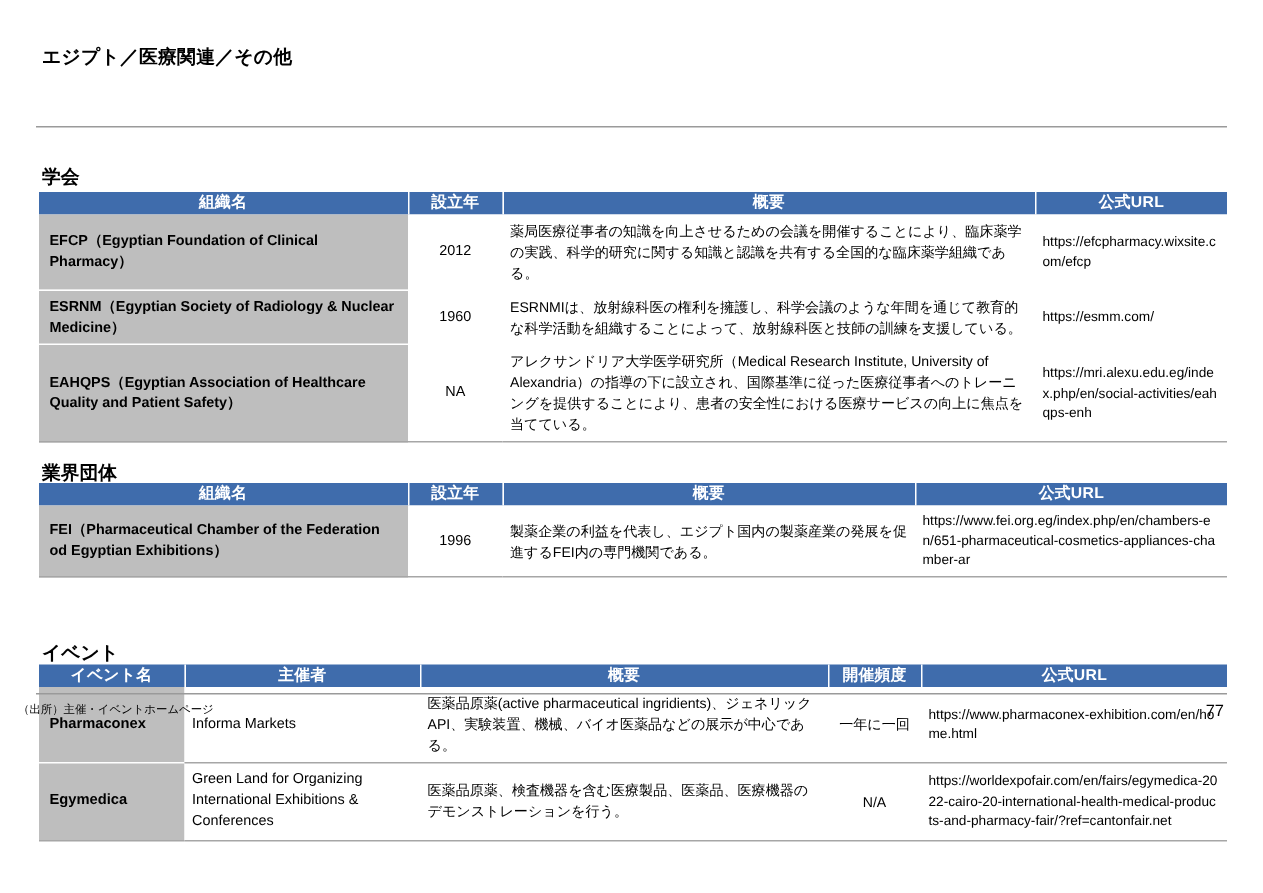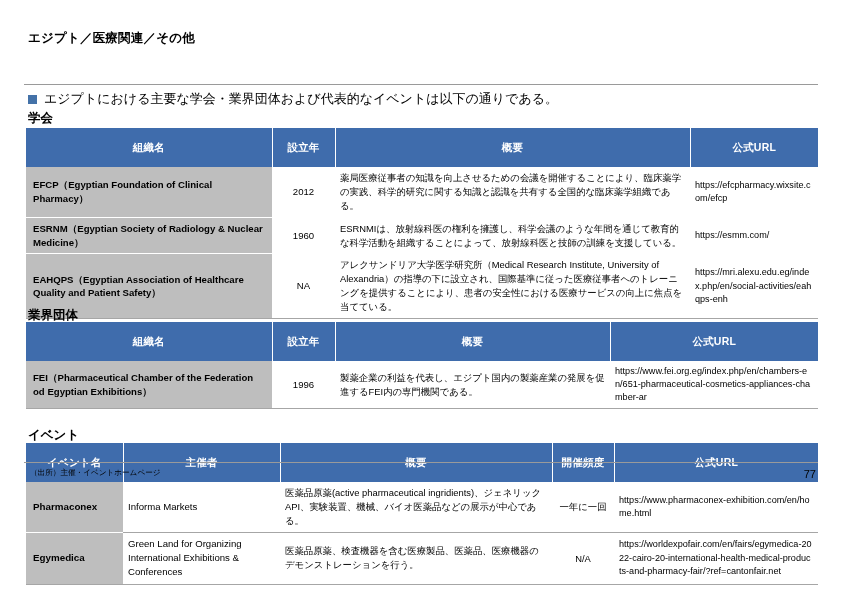--- a/index.html
+++ b/index.html
@@ -93,21 +93,21 @@
   #tbl-gakkai { top: 128px; }
   #tbl-gyokai { top: 322px; }
   #tbl-event  { top: 443px; }
 
   .tbl th {
     background: #3f6cac;
     color: #ffffff;
     font-size: 10.5px;
     font-weight: bold;
     text-align: center;
-    padding: 12px 2px;
+    padding: 0 2px;
     border-left: 1px solid #ffffff;
     border-right: 1px solid #ffffff;
     letter-spacing: 0.2px;
     height: 13px;
   }
   .tbl th:first-child { border-left: none; }
   .tbl th:last-child  { border-right: none; }
 
   .tbl td {
     vertical-align: middle;
@@ -187,45 +187,41 @@
   .footer-rule {
     position: absolute;
     left: 24px;
     right: 24px;
     bottom: 25px;
     height: 1px;
     background: #9a9a9a;
   }
   .source {
     position: absolute;
-    left: 30px;
+    left: 12px;
     bottom: 10px;
     font-size: 7.6px;
     color: #000;
   }
   .pageno {
     position: absolute;
     right: 26px;
     bottom: 8px;
     font-size: 11px;
     color: #000;
   }
 </style>
 </head>
 <body>
 
 <div class="slide">
 
   <div class="kicker">エジプト／医療関連／その他</div>
   <div class="title-rule"></div>
 
-  <div class="lead">
-    <span class="lead-bullet"></span>
-    <span>エジプトにおける主要な学会・業界団体および代表的なイベントは以下の通りである。</span>
-  </div>
 
   <div class="section-label" id="lbl-gakkai">学会</div>
   <table class="tbl" id="tbl-gakkai">
     <colgroup>
       <col class="c-name">
         <col class="c-year">
         <col class="c-desc">
         <col class="c-url">
     </colgroup>
     <thead>

